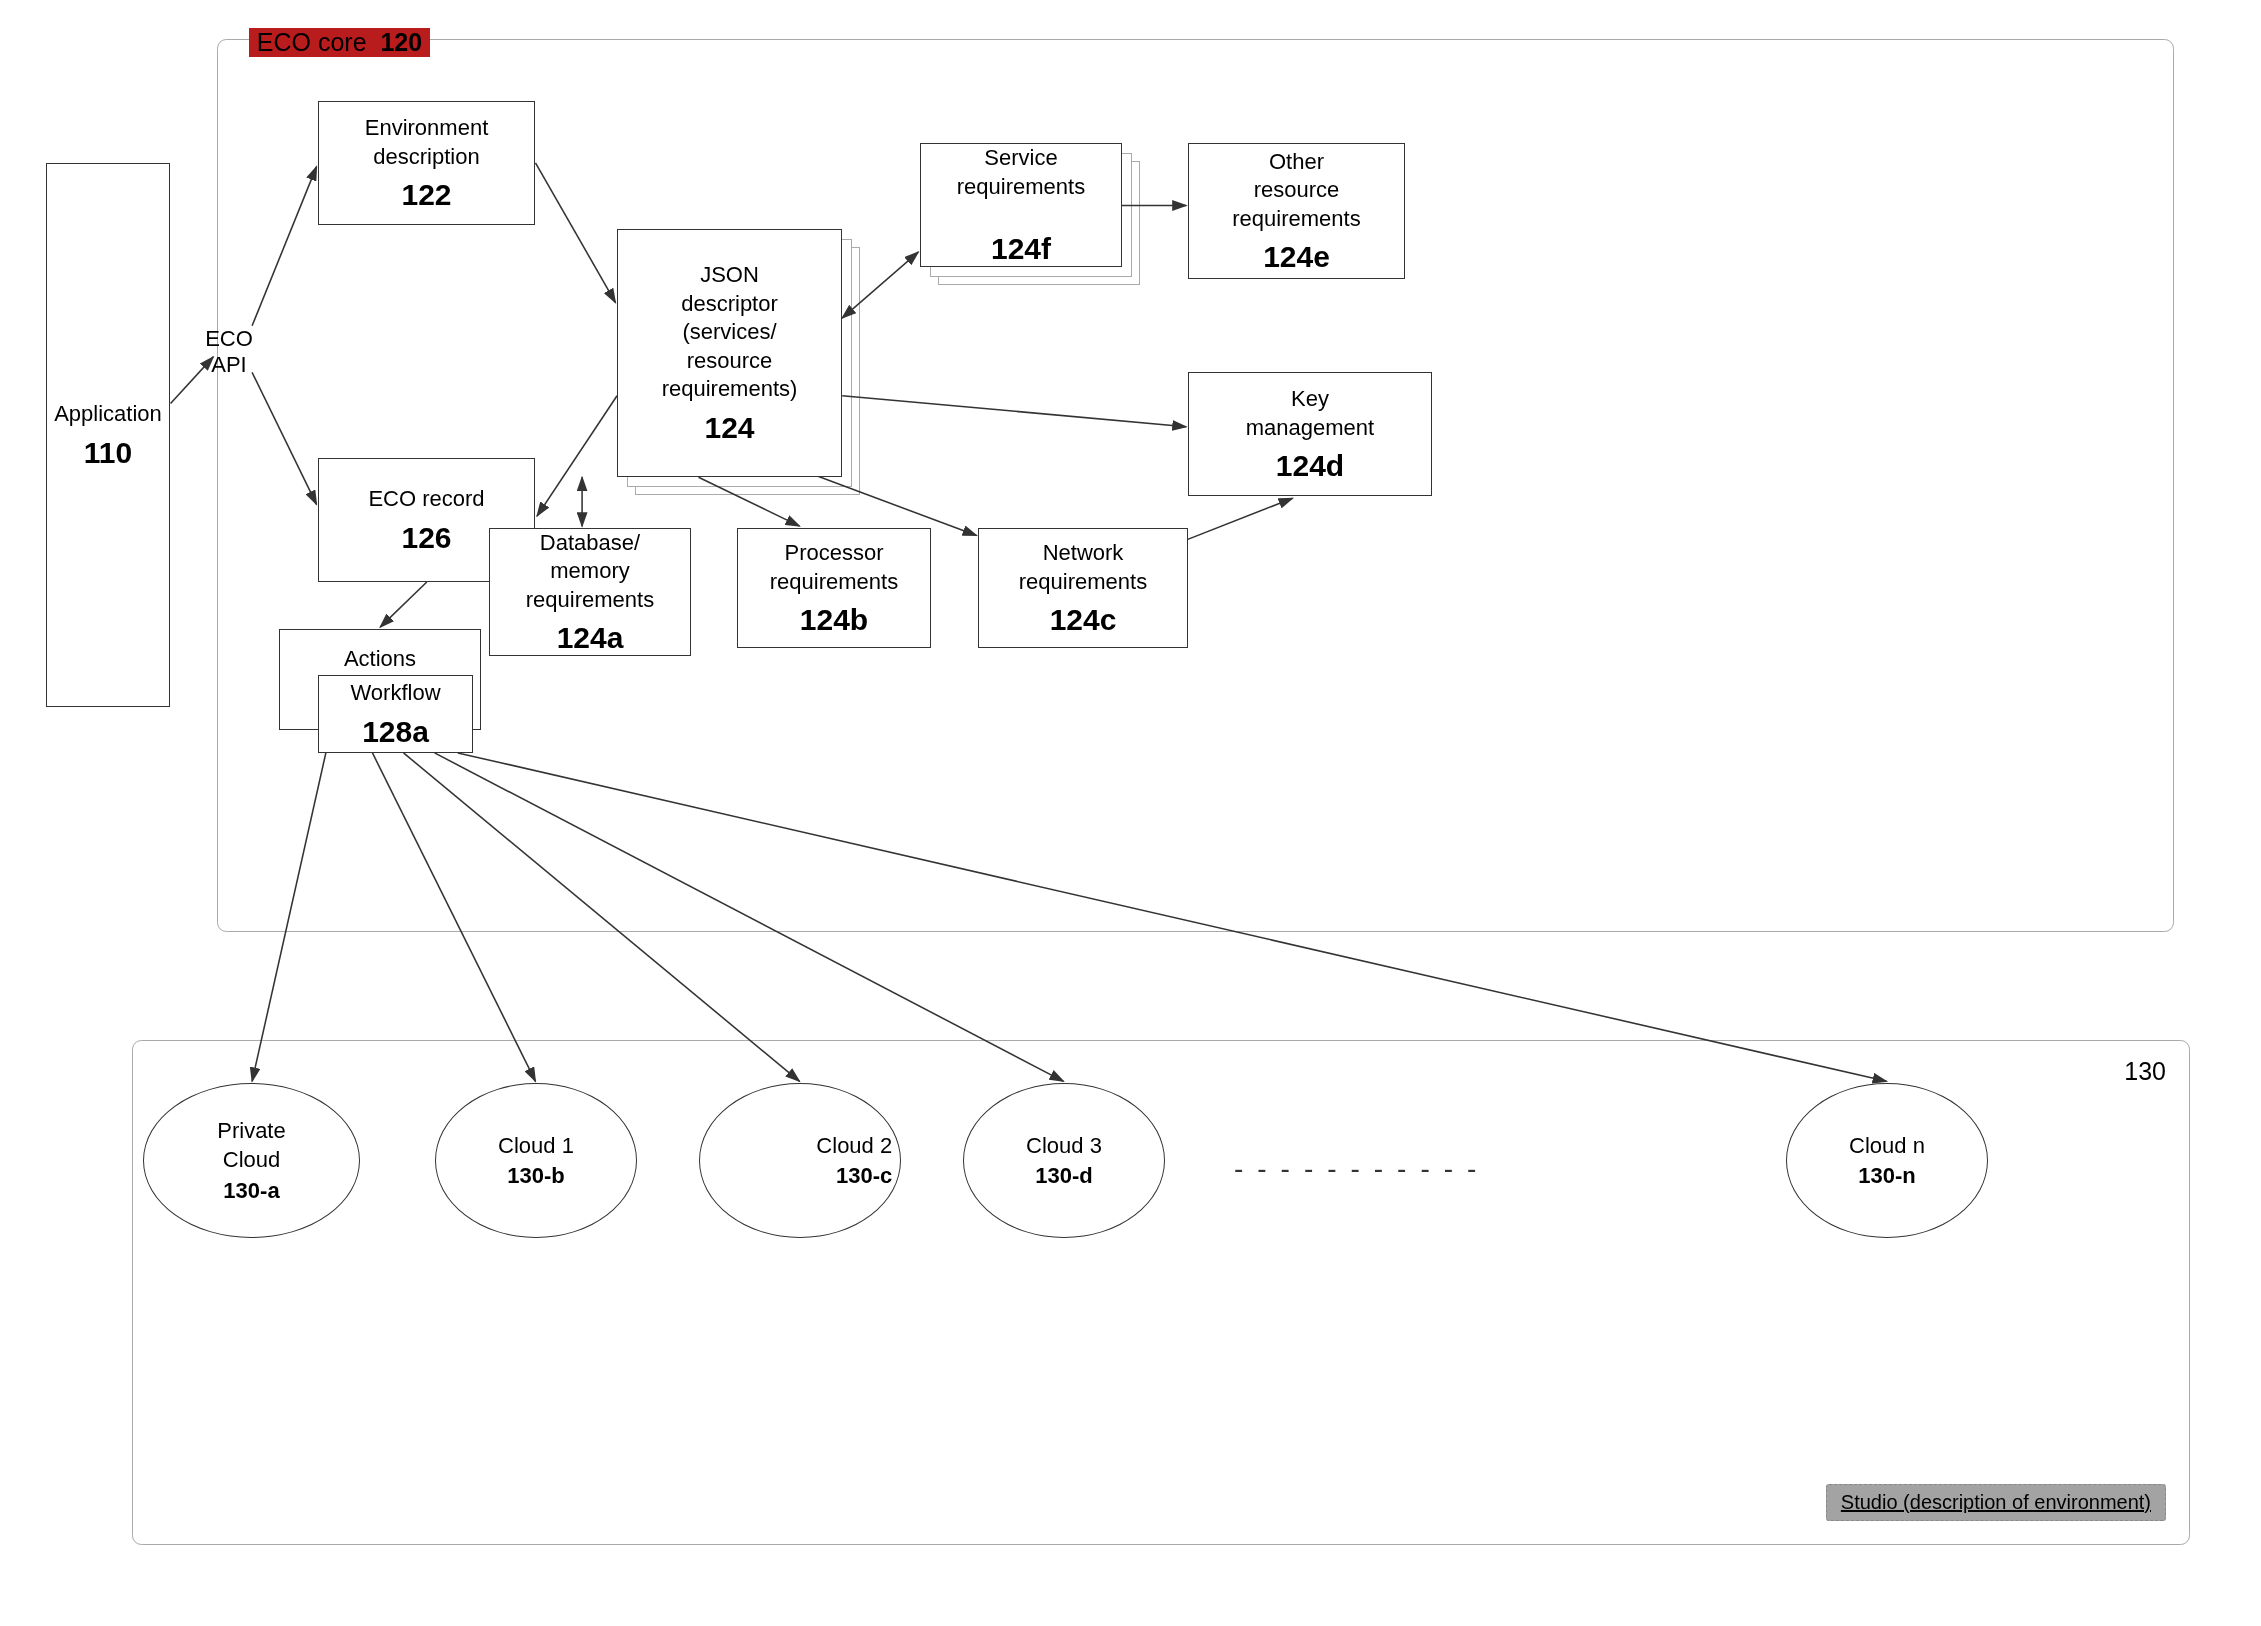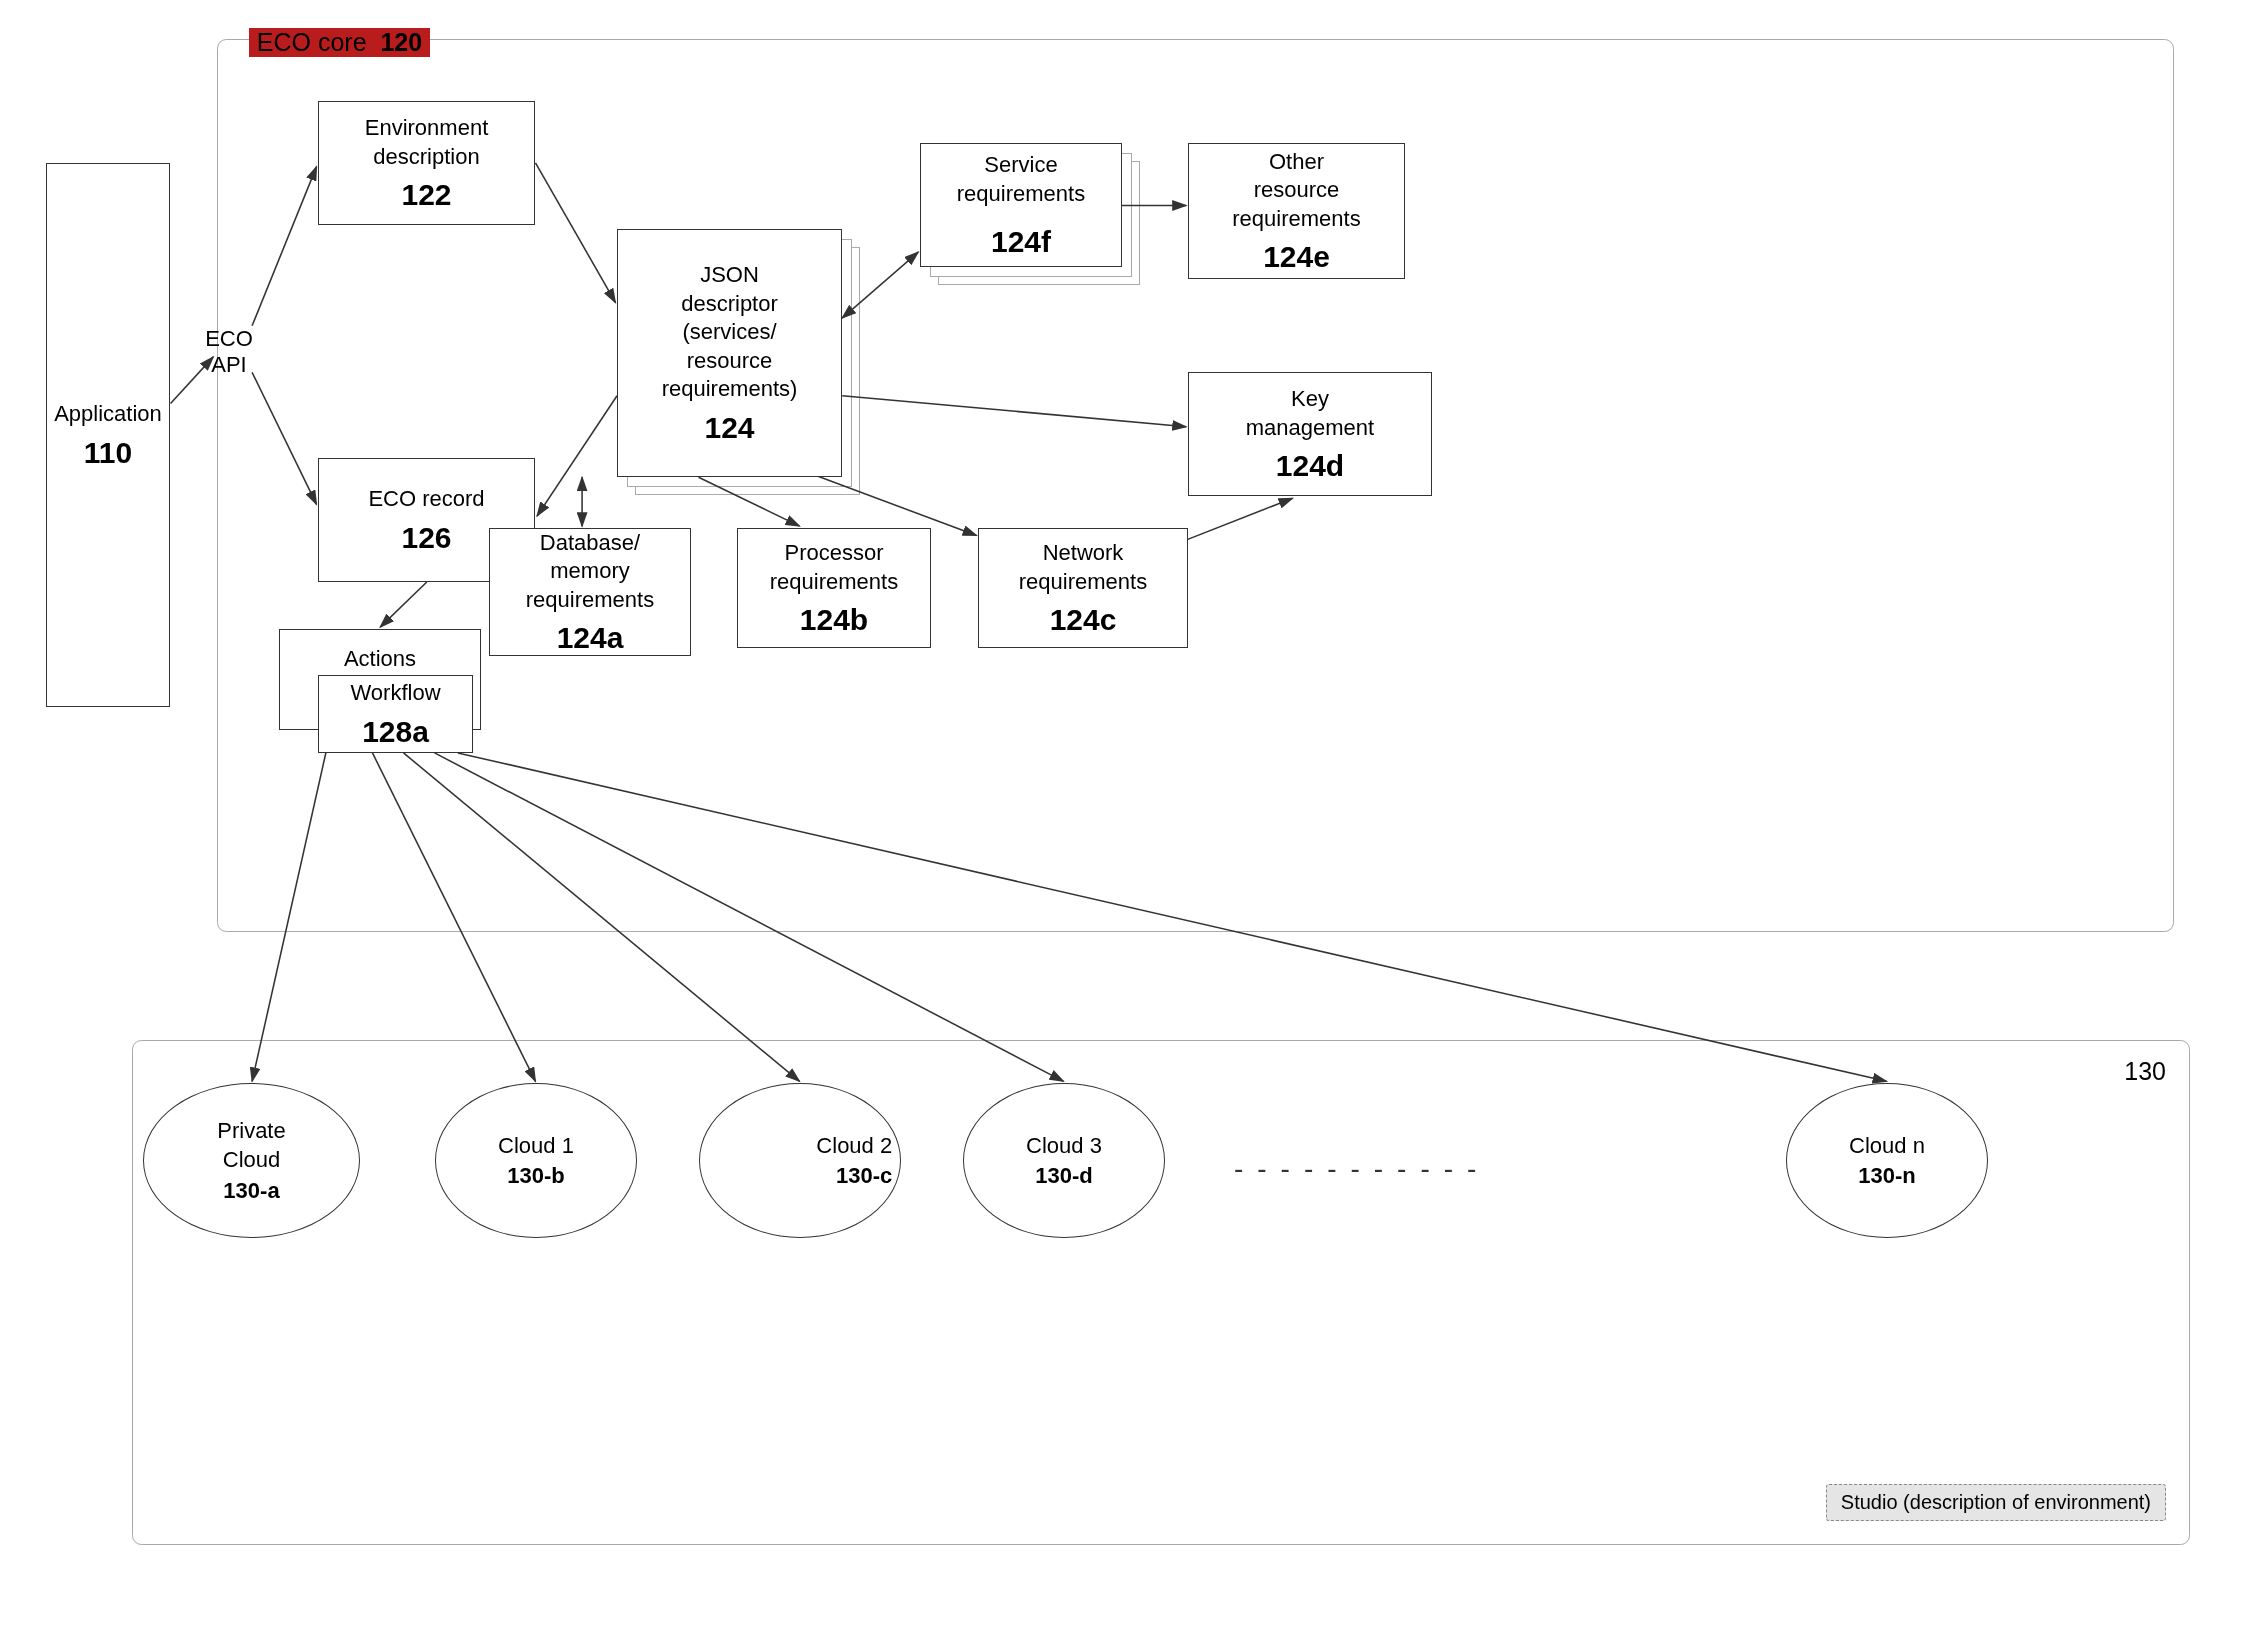--- a/index.html
+++ b/index.html
@@ -55,22 +55,23 @@
       font-size: 25px;
     }
     
     .studio-label {
       position: absolute;
       bottom: 23px;
       right: 23px;
       border: 1.6px dashed #888;
       padding: 6.2px 14px;
       font-size: 20px;
-      background: #e5e5e5;
+      background: #a3a3a3;
       border-radius: 3.1px;
+      text-decoration: underline;
     }
     
     .app-box {
       position: absolute;
       top: 140px;
       left: 23px;
       width: 124px;
       height: 544px;
       border: 1.6px solid #333;
       background: #fff;
@@ -82,21 +83,21 @@
     
     .node-box {
       position: absolute;
       border: 1.6px solid #333;
       background: #fff;
       text-align: center;
       display: flex;
       flex-direction: column;
       align-items: center;
       justify-content: center;
-      padding: 7px;
+      padding: 0;
     }
     .node-box .label {
       font-size: 22px;
       line-height: 1.3;
     }
     .node-box .num {
       font-size: 30px;
       font-weight: bold;
       margin-top: 7px;
     }

